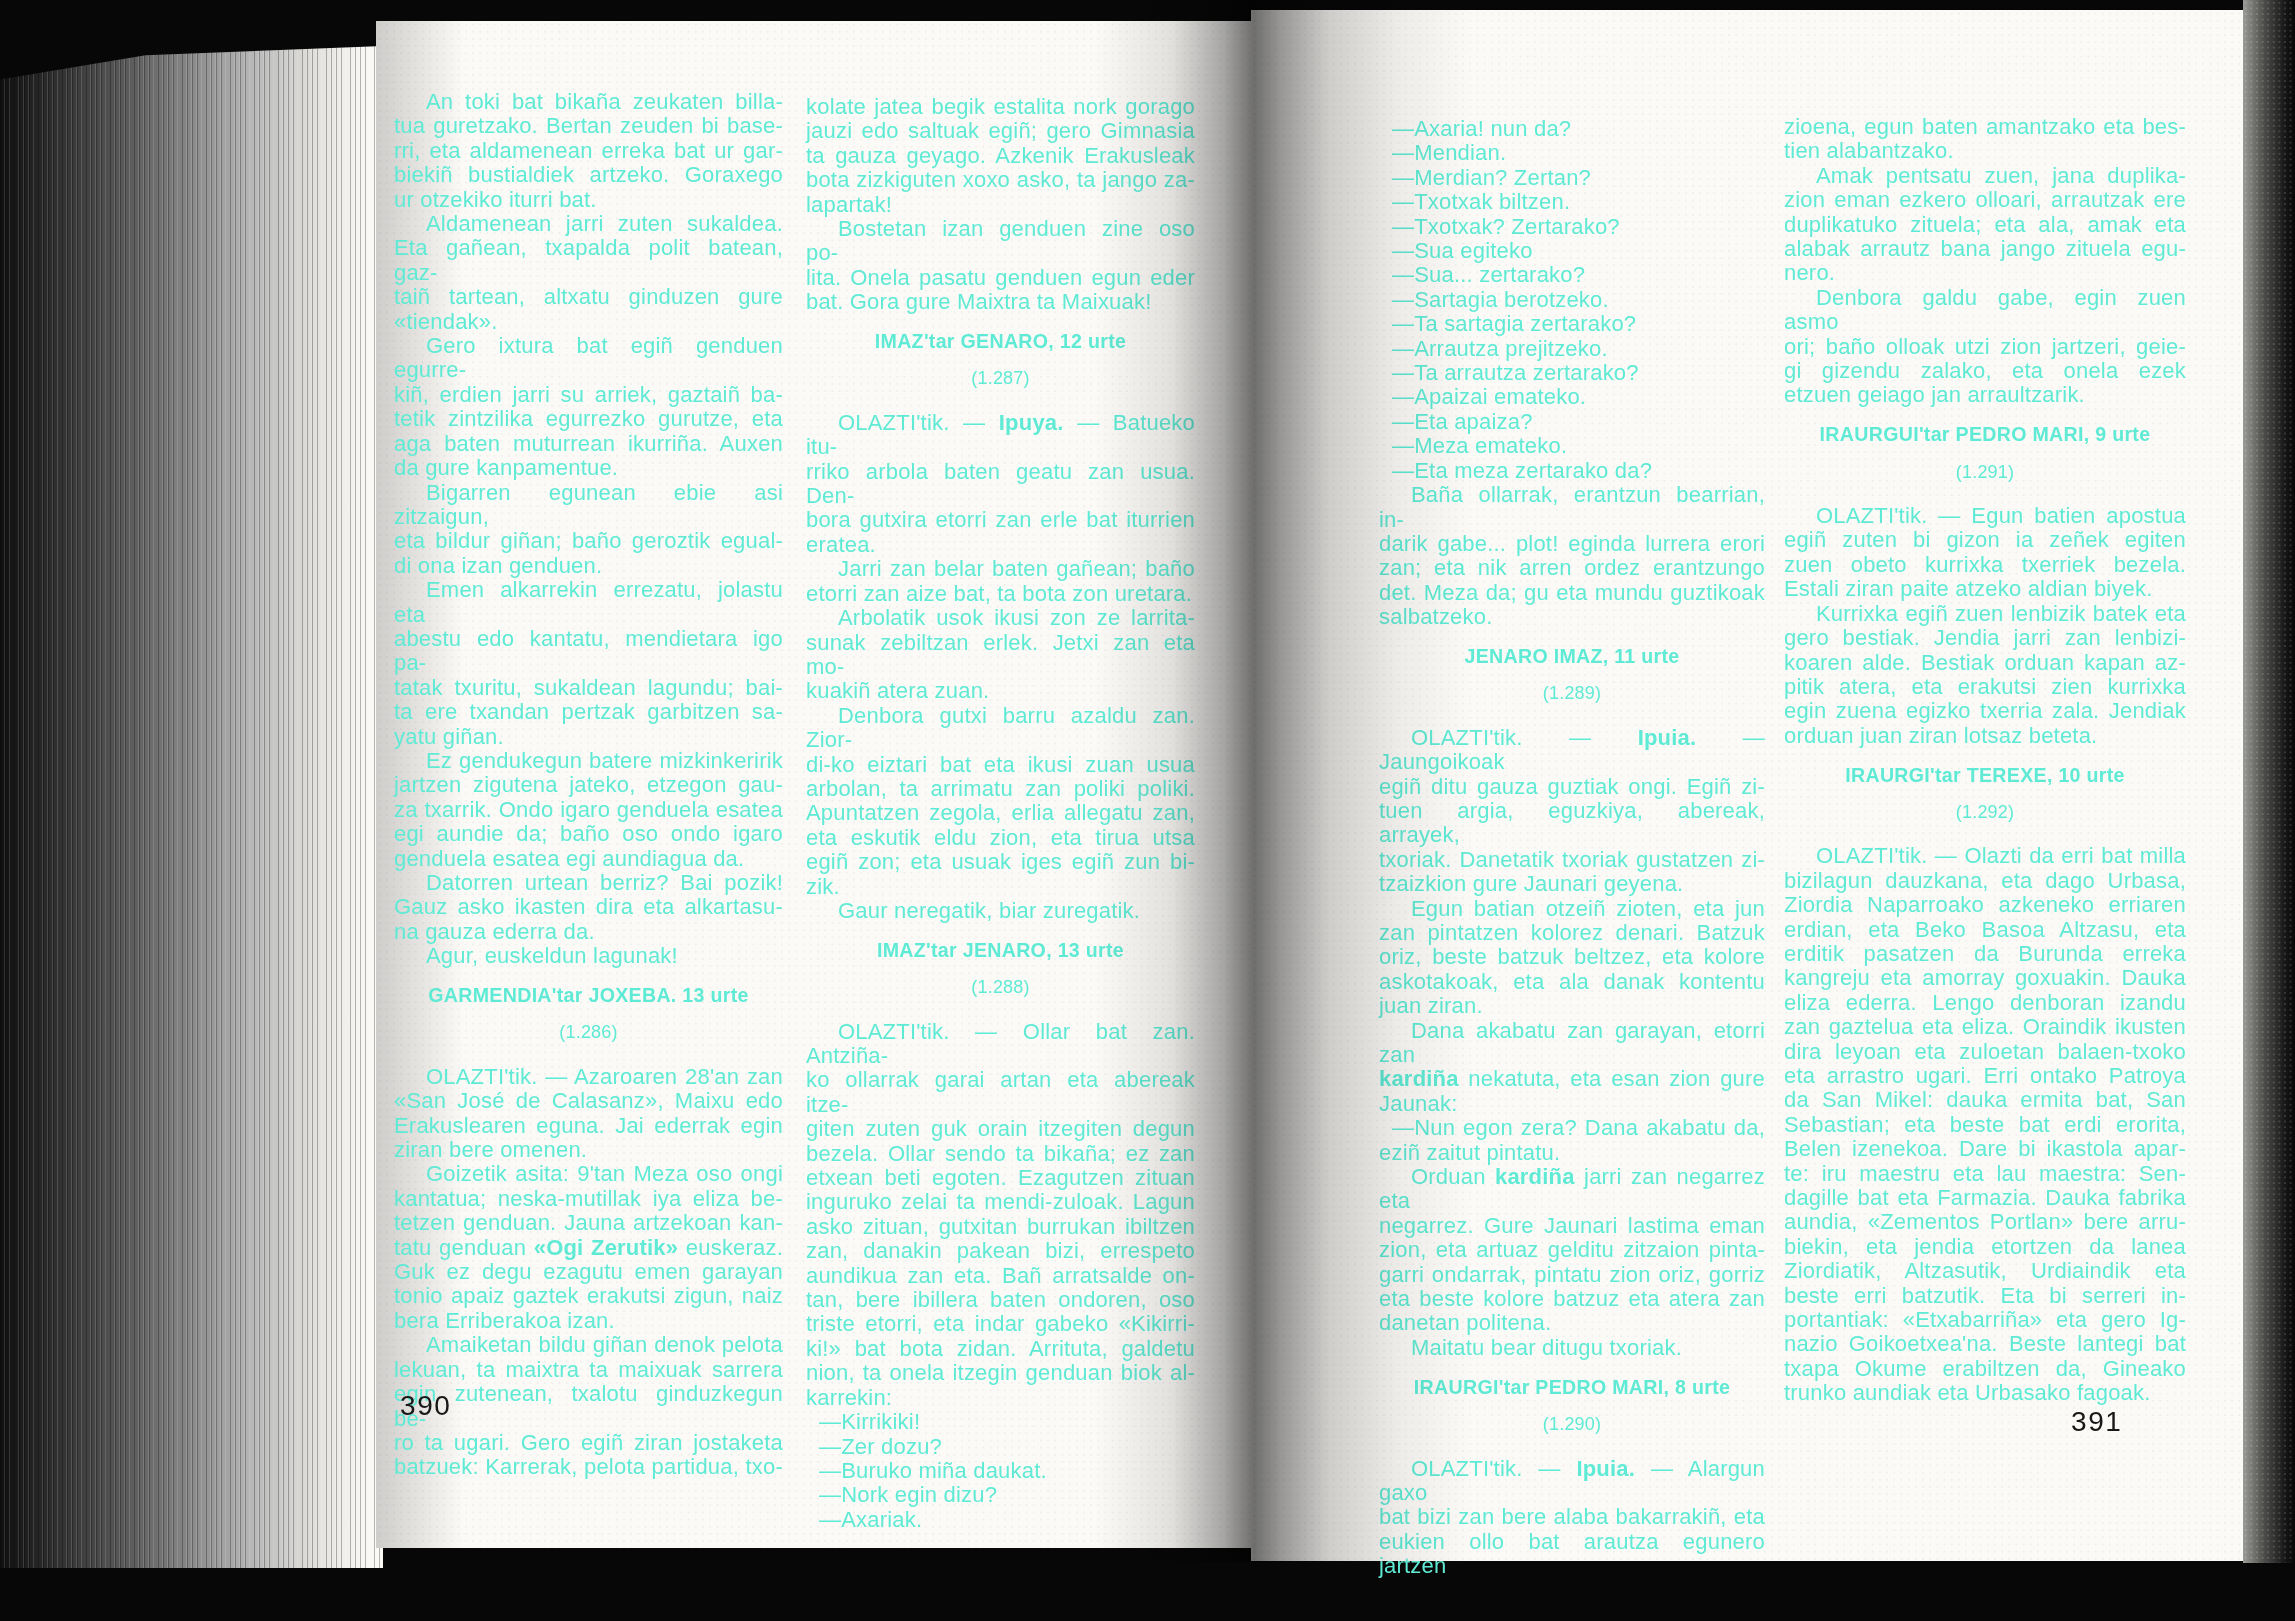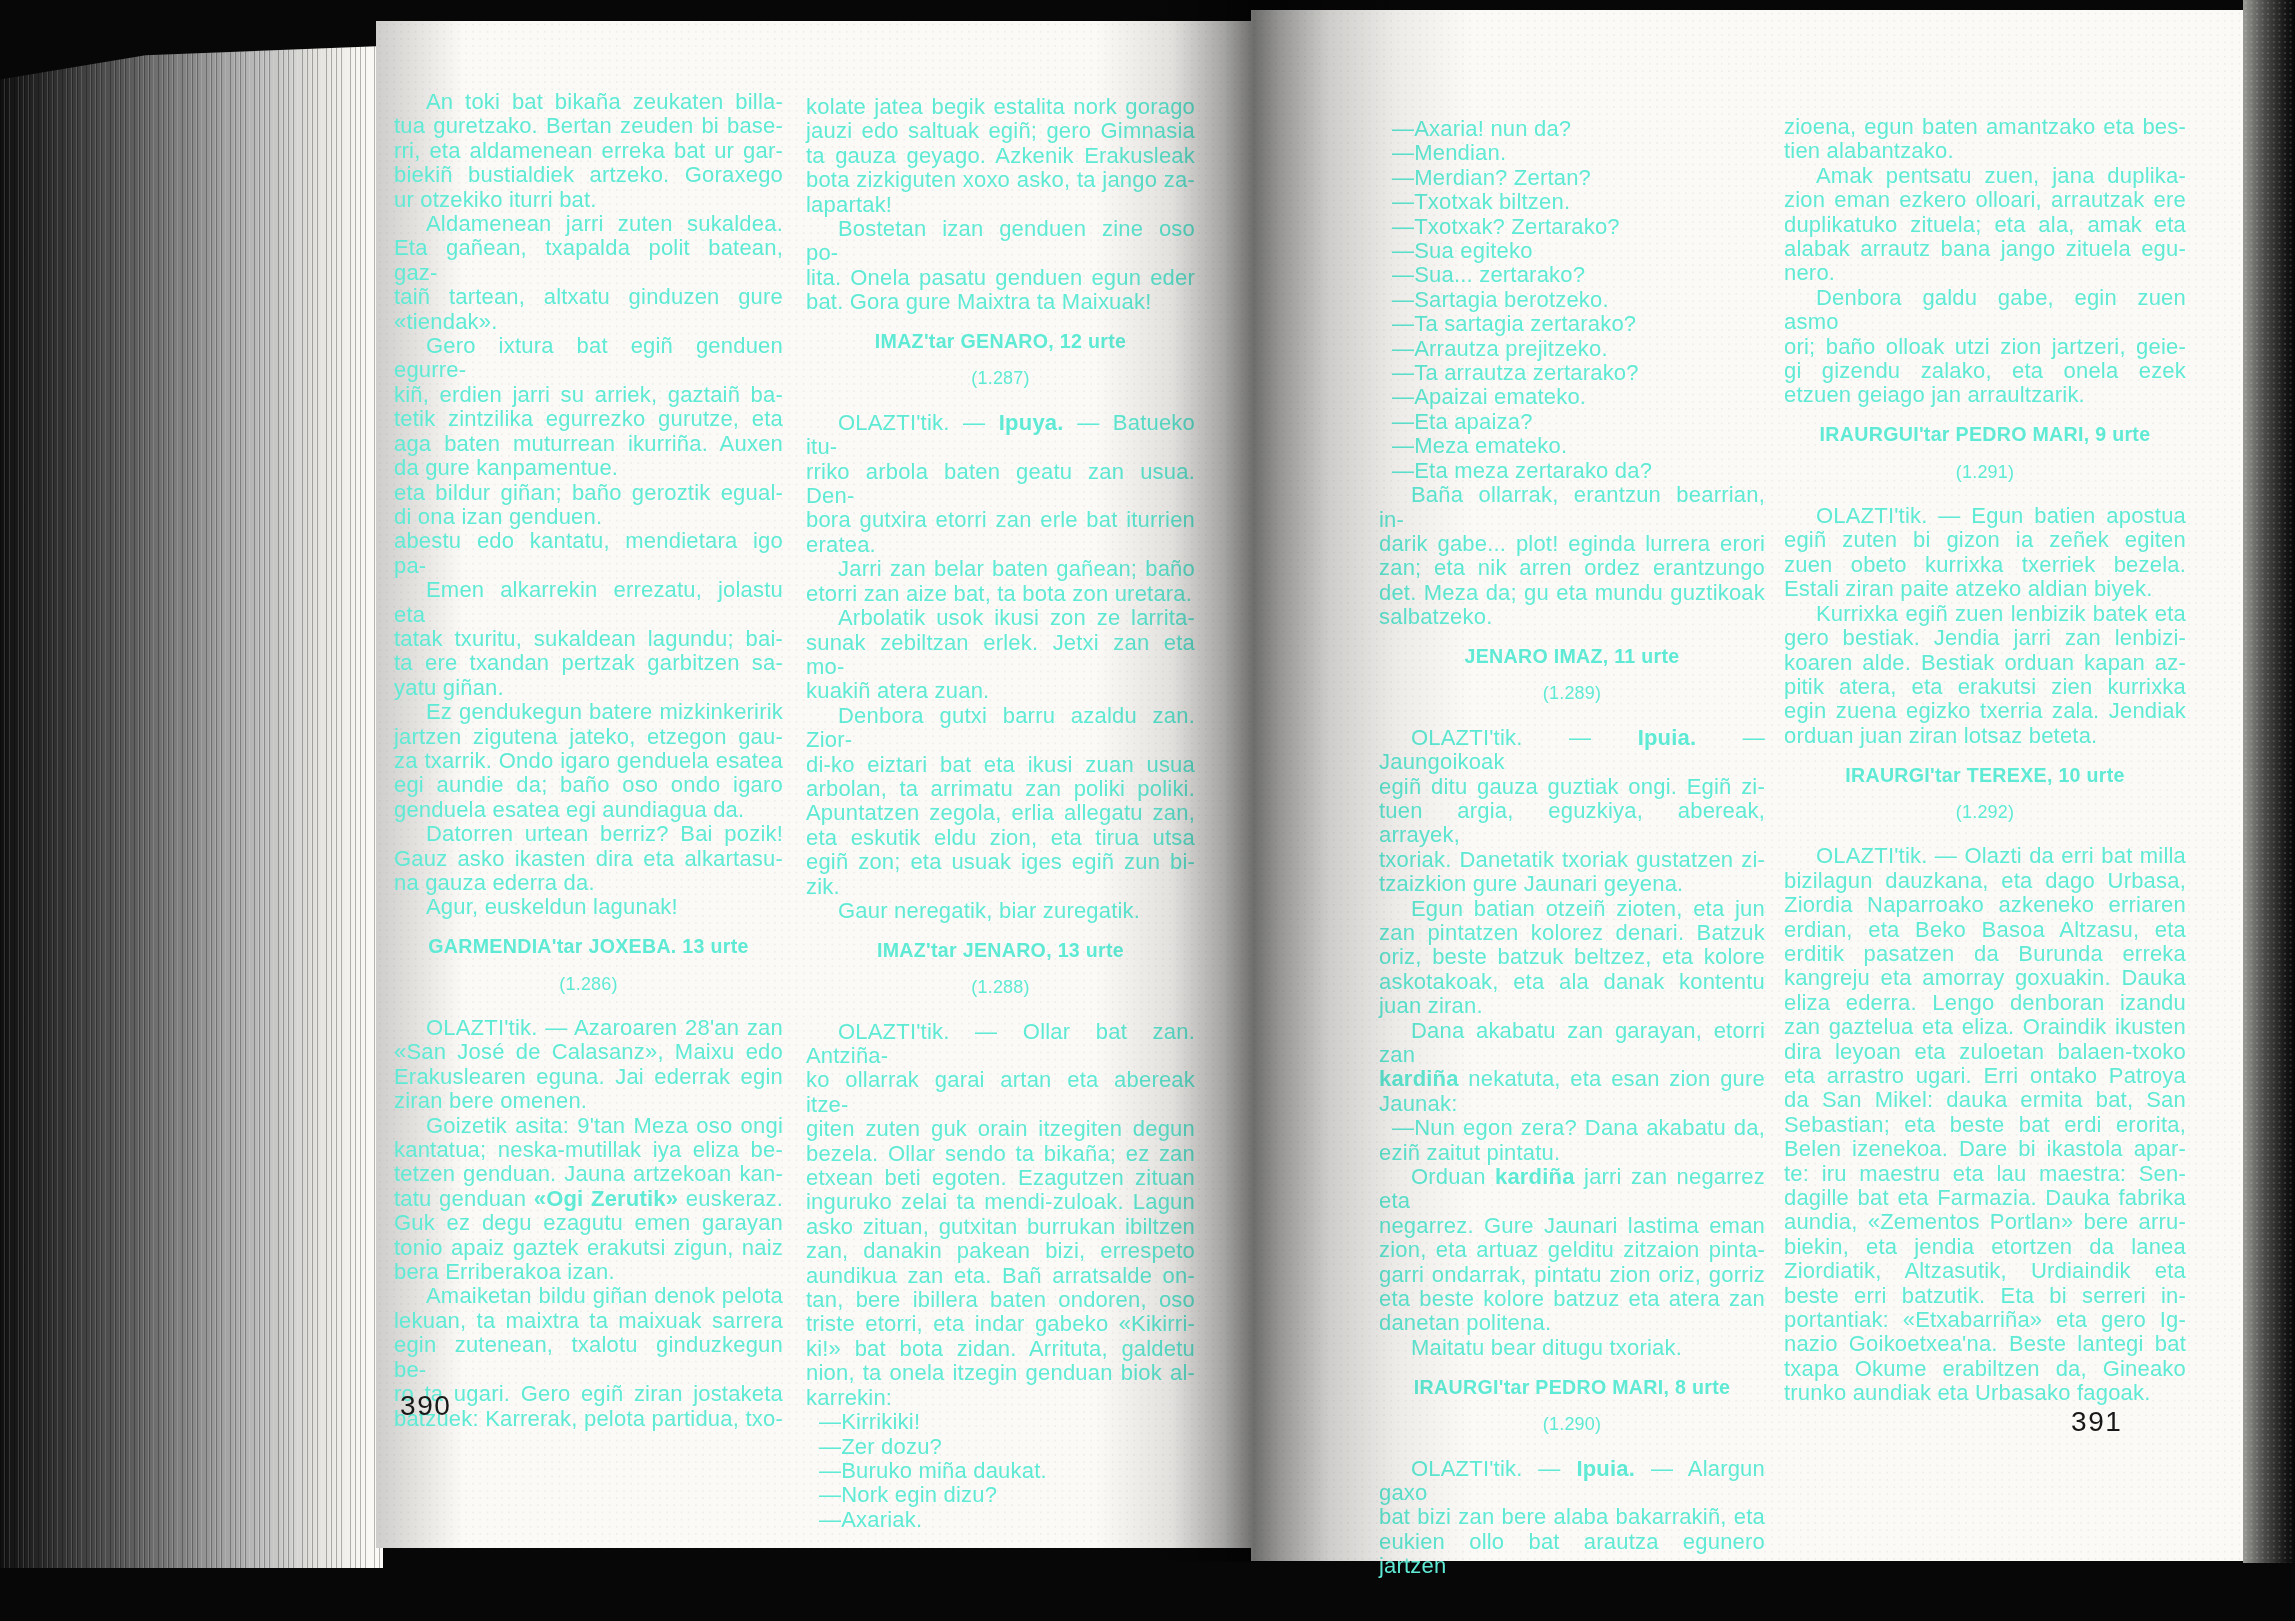--- a/index.html
+++ b/index.html
@@ -67,24 +67,25 @@
     <div class="line"><span>ur otzekiko iturri bat.</span></div>
     <div class="line ind just"><span>Aldamenean jarri zuten sukaldea.</span></div>
     <div class="line just"><span>Eta gañean, txapalda polit batean, gaz-</span></div>
     <div class="line just"><span>taiñ tartean, altxatu ginduzen gure</span></div>
     <div class="line"><span>«tiendak».</span></div>
     <div class="line ind just"><span>Gero ixtura bat egiñ genduen egurre-</span></div>
     <div class="line just"><span>kiñ, erdien jarri su arriek, gaztaiñ ba-</span></div>
     <div class="line just"><span>tetik zintzilika egurrezko gurutze, eta</span></div>
     <div class="line just"><span>aga baten muturrean ikurriña. Auxen</span></div>
     <div class="line"><span>da gure kanpamentue.</span></div>
+    <div class="line ind just"><span>Bigarren egunean ebie asi zitzaigun,</span></div>
     <div class="line just"><span>eta bildur giñan; baño geroztik egual-</span></div>
     <div class="line"><span>di ona izan genduen.</span></div>
+    <div class="line ind just"><span>Emen alkarrekin errezatu, jolastu eta</span></div>
     <div class="line just"><span>abestu edo kantatu, mendietara igo pa-</span></div>
-    <div class="line ind just"><span>Emen alkarrekin errezatu, jolastu eta</span></div>
     <div class="line just"><span>tatak txuritu, sukaldean lagundu; bai-</span></div>
     <div class="line just"><span>ta ere txandan pertzak garbitzen sa-</span></div>
     <div class="line"><span>yatu giñan.</span></div>
     <div class="line ind just"><span>Ez gendukegun batere mizkinkeririk</span></div>
     <div class="line just"><span>jartzen zigutena jateko, etzegon gau-</span></div>
     <div class="line just"><span>za txarrik. Ondo igaro genduela esatea</span></div>
     <div class="line just"><span>egi aundie da; baño oso ondo igaro</span></div>
     <div class="line"><span>genduela esatea egi aundiagua da.</span></div>
     <div class="line ind just"><span>Datorren urtean berriz? Bai pozik!</span></div>
     <div class="line just"><span>Gauz asko ikasten dira eta alkartasu-</span></div>

